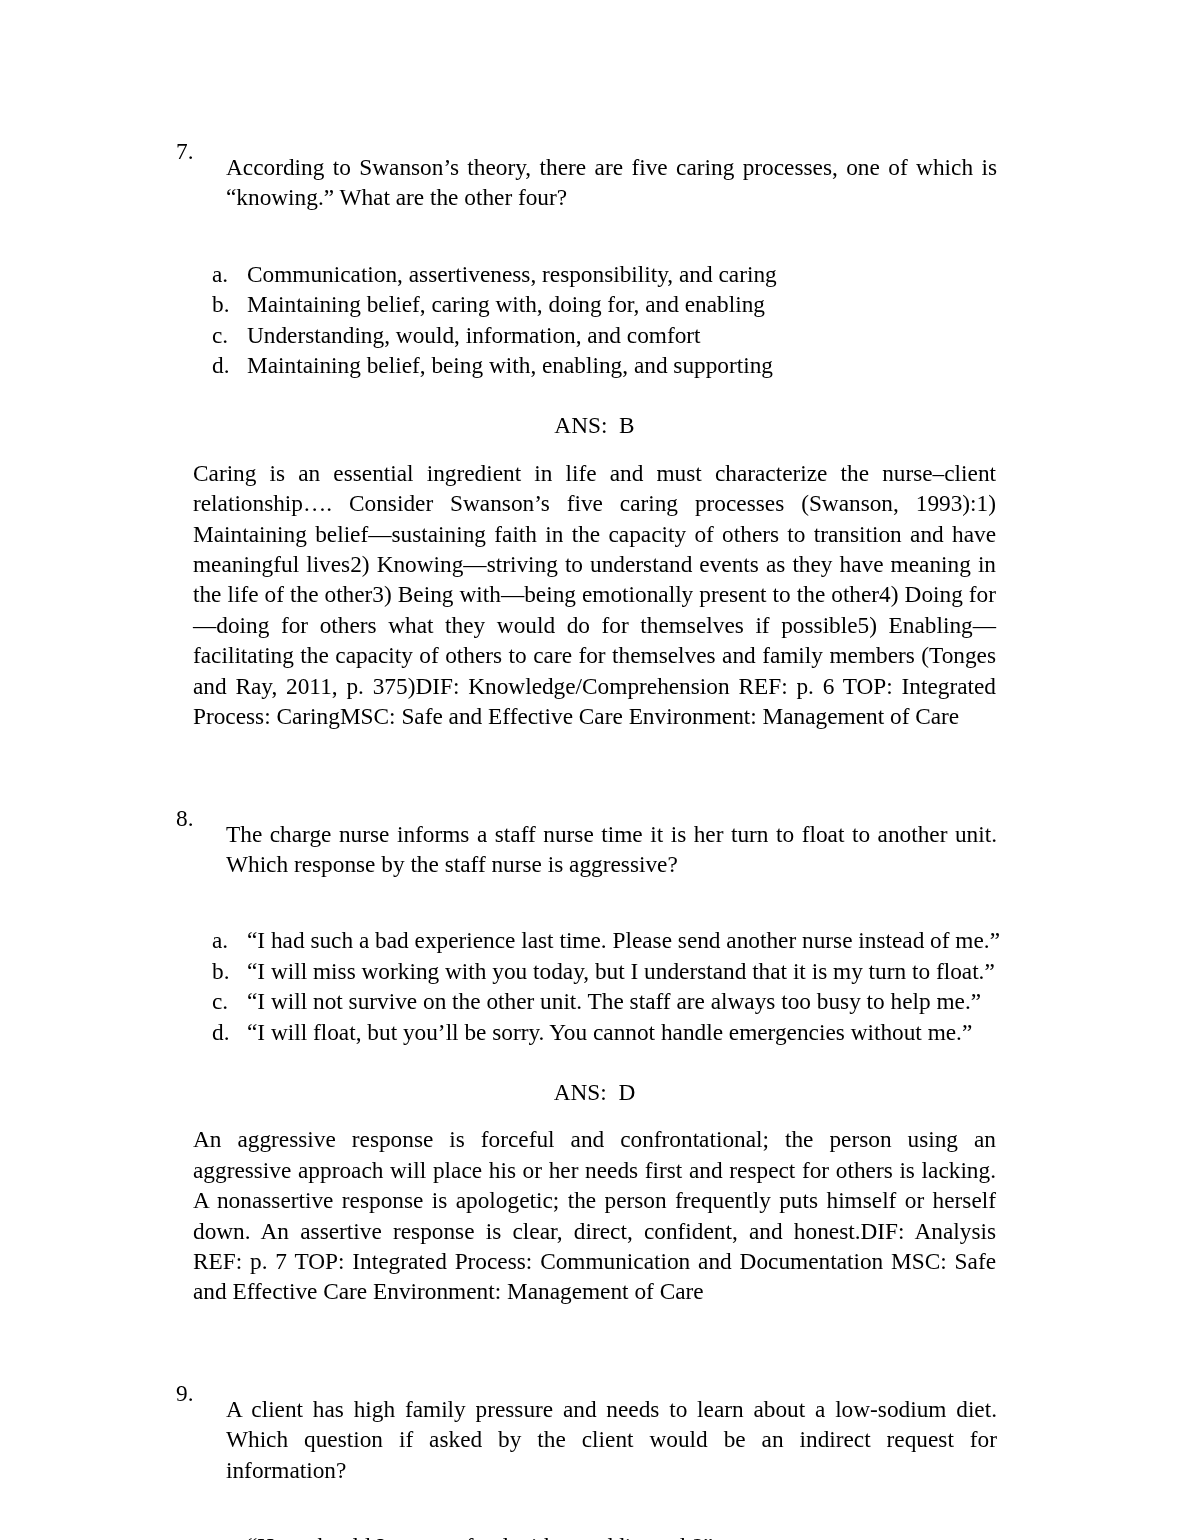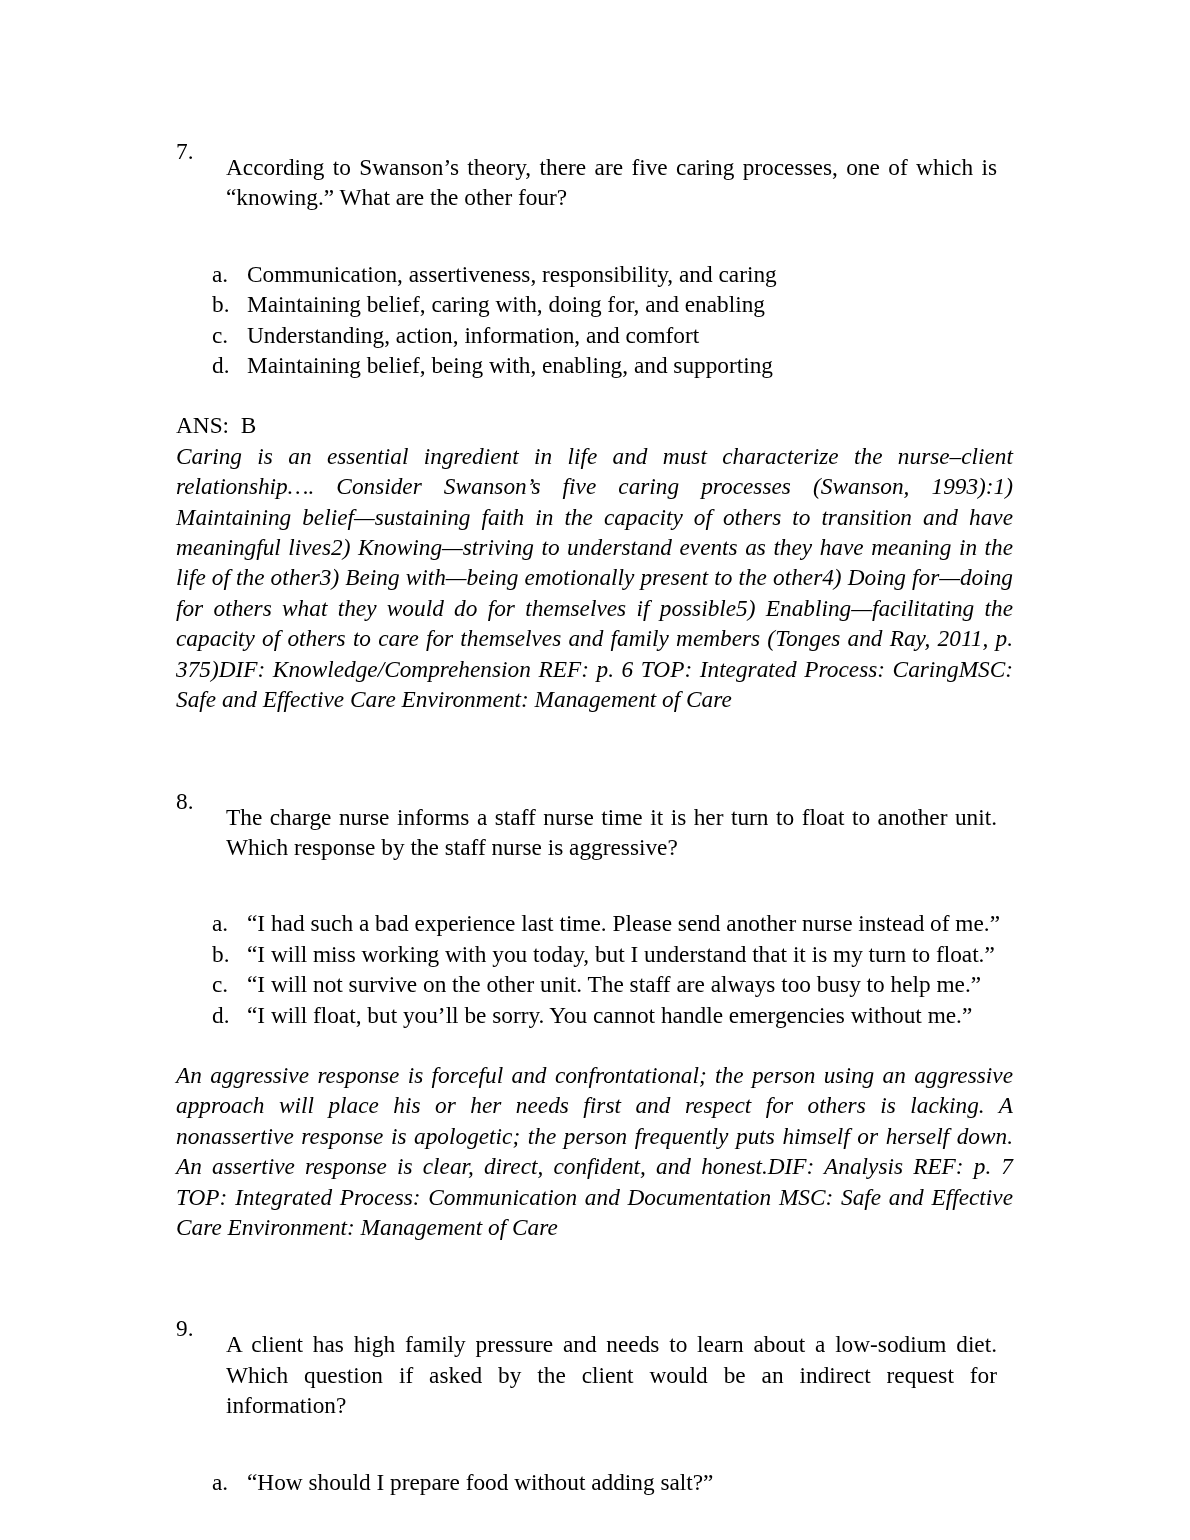--- a/index.html
+++ b/index.html
@@ -50,25 +50,25 @@
   }
   .opt-text {
     flex: 1 1 auto;
     white-space: nowrap;
   }
   .answer-block {
     margin-top: 30px;
   }
   .ans-line {
     white-space: pre-wrap;
+    text-align: center;
   }
   .rationale {
-    margin: 0;
+    margin: 17px;
     text-align: justify;
-    font-style: italic;
   }
 </style>
 </head>
 <body>
 
 <div class="page-inner">
 
   <section class="question">
     <div class="q-row">
       <span class="q-num">7.</span>
@@ -78,21 +78,21 @@
       <div class="option-row">
         <span class="opt-letter">a.</span>
         <span class="opt-text">Communication, assertiveness, responsibility, and caring</span>
       </div>
       <div class="option-row">
         <span class="opt-letter">b.</span>
         <span class="opt-text">Maintaining belief, caring with, doing for, and enabling</span>
       </div>
       <div class="option-row">
         <span class="opt-letter">c.</span>
-        <span class="opt-text">Understanding, action, information, and comfort</span>
+        <span class="opt-text">Understanding, would, information, and comfort</span>
       </div>
       <div class="option-row">
         <span class="opt-letter">d.</span>
         <span class="opt-text">Maintaining belief, being with, enabling, and supporting</span>
       </div>
     </div>
     <div class="answer-block">
       <div class="ans-line">ANS:  B</div>
       <p class="rationale">Caring is an essential ingredient in life and must characterize the nurse–client relationship…. Consider Swanson’s five caring processes (Swanson, 1993):1) Maintaining belief—sustaining faith in the capacity of others to transition and have meaningful lives2) Knowing—striving to understand events as they have meaning in the life of the other3) Being with—being emotionally present to the other4) Doing for—doing for others what they would do for themselves if possible5) Enabling—facilitating the capacity of others to care for themselves and family members (Tonges and Ray, 2011, p. 375)DIF: Knowledge/Comprehension REF: p. 6 TOP: Integrated Process: CaringMSC: Safe and Effective Care Environment: Management of Care</p>
     </div>
@@ -115,20 +115,21 @@
       <div class="option-row">
         <span class="opt-letter">c.</span>
         <span class="opt-text">“I will not survive on the other unit. The staff are always too busy to help me.”</span>
       </div>
       <div class="option-row">
         <span class="opt-letter">d.</span>
         <span class="opt-text">“I will float, but you’ll be sorry. You cannot handle emergencies without me.”</span>
       </div>
     </div>
     <div class="answer-block">
+      <div class="ans-line">ANS:  D</div>
       <p class="rationale">An aggressive response is forceful and confrontational; the person using an aggressive approach will place his or her needs first and respect for others is lacking. A nonassertive response is apologetic; the person frequently puts himself or herself down. An assertive response is clear, direct, confident, and honest.DIF: Analysis REF: p. 7 TOP: Integrated Process: Communication and Documentation MSC: Safe and Effective Care Environment: Management of Care</p>
     </div>
   </section>
 
   <section class="question">
     <div class="q-row">
       <span class="q-num">9.</span>
       <p class="q-text">A client has high family pressure and needs to learn about a low-sodium diet. Which question if asked by the client would be an indirect request for information?</p>
     </div>
     <div class="options">

